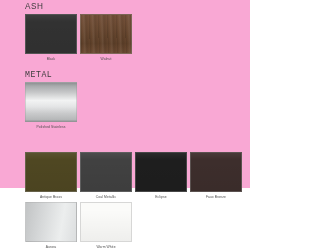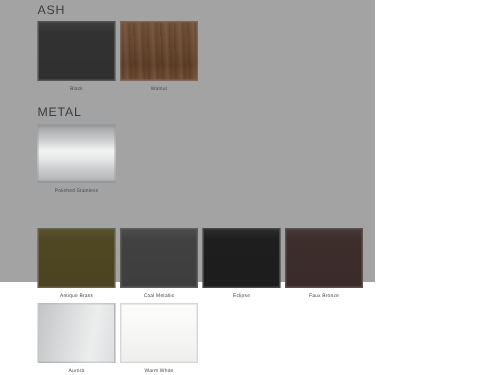--- a/index.html
+++ b/index.html
@@ -13,21 +13,21 @@
     font-family: "Liberation Sans", sans-serif;
     overflow: hidden;
     position: relative;
   }
 
   .sheet {
     position: absolute;
     left: 0; top: 0;
     width: 250px;
     height: 188px;
-    background: #a3a3a3;
+    background: #f9a8d4;
   }
 
   .section {
     position: absolute;
     left: 0;
     width: 250px;
   }
 
   .section-title {
     position: absolute;
@@ -137,21 +137,21 @@
 
       <div class="swatch-cell">
         <div class="swatch grain" id="sw-ash-walnut" style="background: linear-gradient(rgb(116, 81, 58) 0%, rgb(107, 74, 50) 35%, rgb(94, 64, 41) 75%, rgb(109, 75, 51) 100%);"></div>
         <div class="swatch-caption" style="color: rgb(74, 74, 74);">Walnut</div>
       </div>
 
     </div>
   </div>
 
   <div class="section" id="section-metal">
-    <div class="section-title" style="color: rgb(60, 60, 60);">METAL</div>
+    <div class="section-title" style="color: rgb(60, 60, 60); font-family: Liberation Mono, monospace;">METAL</div>
 
     <div class="swatch-row">
 
       <div class="swatch-cell">
         <div class="swatch" id="sw-metal-stainless" style="background: linear-gradient(rgb(143, 145, 147) 0%, rgb(169, 171, 173) 8%, rgb(201, 202, 203) 26%, rgb(242, 243, 243) 46%, rgb(228, 229, 230) 62%, rgb(201, 202, 203) 80%, rgb(182, 184, 185) 96%, rgb(155, 157, 159) 100%);"></div>
         <div class="swatch-caption" style="color: rgb(74, 74, 74);">Polished Stainless</div>
       </div>
 
     </div>
   </div>

